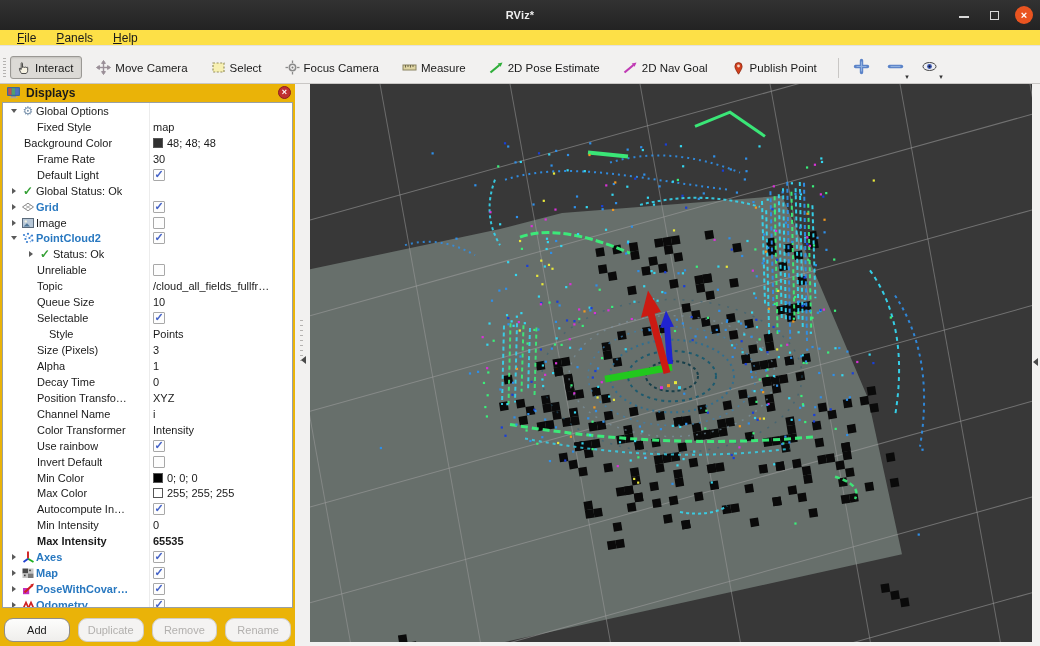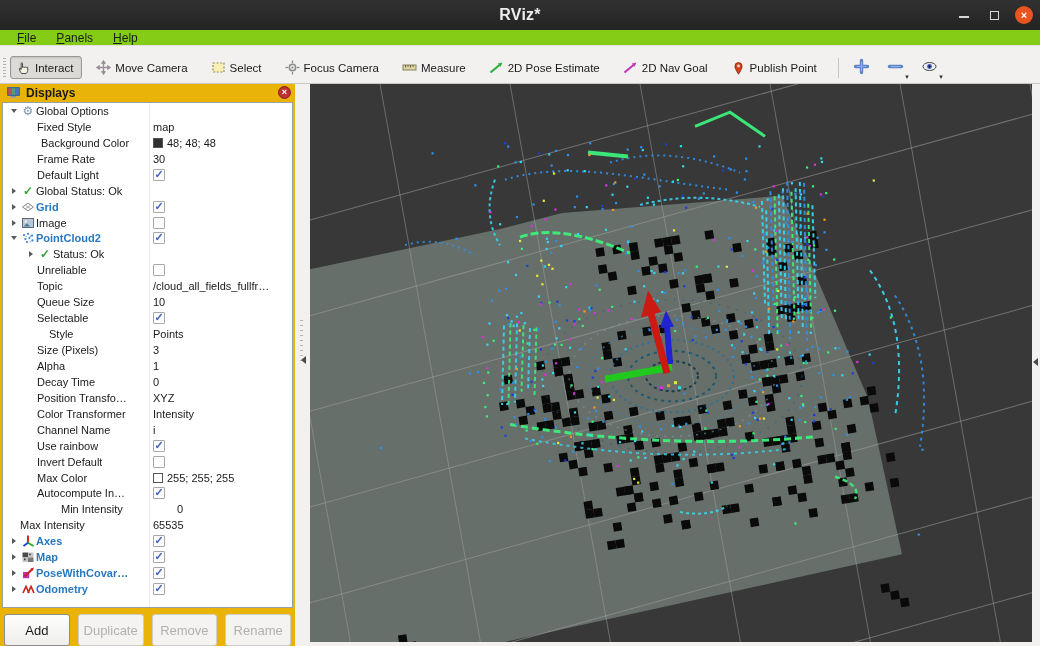--- a/index.html
+++ b/index.html
@@ -4,30 +4,30 @@
 <style>
   * { margin:0; padding:0; box-sizing:border-box; }
   html,body { width:1040px; height:646px; overflow:hidden; background:#f2f1f0;
     font-family:"Liberation Sans", sans-serif; font-size:11px; color:#1a1a1a; }
   .window { position:absolute; inset:0; }
 
   
   .titlebar { position:absolute; top:0; left:0; right:0; height:30px;
     background:linear-gradient(#323232,#232323); display:flex; align-items:center; }
   .title { position:absolute; left:0; right:0; text-align:center; color:#eeeeee;
-    font-size:16px; font-weight:bold; letter-spacing:.2px; }
+    font-size:11px; font-weight:bold; letter-spacing:.2px; }
   .winctrls { position:absolute; right:6px; top:0; height:30px; display:flex; align-items:center; gap:10px; }
   .wbtn { width:20px; height:20px; display:flex; align-items:center; justify-content:center; cursor:default; }
   .glyph-min { width:10px; border-bottom:2px solid #d8d8d8; height:6px; }
   .glyph-max { width:9px; height:9px; border:1.5px solid #d8d8d8; }
   .glyph-close { width:18px; height:18px; border-radius:50%; background:#e95420; color:#fff;
     font-size:11px; font-weight:bold; display:flex; align-items:center; justify-content:center; line-height:1; }
 
   
-  .menubar { position:absolute; top:30px; left:0; right:0; height:16px; background:#84cc16;
+  .menubar { position:absolute; top:30px; left:0; right:0; height:16px; background:#fde047;
     border-bottom:1px solid #e3e1df; display:flex; align-items:center; padding-left:8px; gap:2px; }
   .menu-item { padding:2px 9px; font-size:12px; }
   .menu-item u { text-decoration:underline; }
 
   
   .toolbar { position:absolute; top:52px; left:0; right:0; height:32px; background:#f2f1f0;
     border-bottom:1px solid #c9c7c5; display:flex; align-items:center; padding-left:2px; }
   .drag-handle { width:3px; height:20px; margin:0 4px 0 1px;
     background:repeating-linear-gradient(#b5b3b1 0 1px, transparent 1px 3px); }
   .tool { display:flex; align-items:center; gap:4px; padding:3px 8px 3px 5px; margin-right:8px;
@@ -60,21 +60,21 @@
   .tlabel.blue { color:#2878c0; font-weight:bold; }
   .tvalue { position:absolute; left:150px; display:flex; align-items:center; gap:4px; white-space:nowrap; }
   .cbox { width:12px; height:12px; background:#fdfdfd; border:1px solid #a8a8a8; border-radius:1px;
     display:flex; align-items:center; justify-content:center; }
   .cbox .chk { color:#4664c8; font-size:11px; font-weight:bold; line-height:1; margin-top:-1px; }
   .swatch { width:10px; height:10px; border:1px solid #555; }
   .gear-glyph { font-size:12px; color:#7a93ad; line-height:1; }
   .check-glyph { font-size:12px; color:#35a035; font-weight:bold; line-height:1; }
 
   .actions { height:32px; display:flex; align-items:center; padding:0 4px; gap:8px; }
-  .abtn { height:32px; flex:1; border:1px solid #8f8d8a; border-radius:3px; font-size:13px;
+  .abtn { height:24px; flex:1; border:1px solid #8f8d8a; border-radius:9px; font-size:11px;
     background:linear-gradient(#fdfdfc,#efeeec); display:flex; align-items:center; justify-content:center; }
   .abtn.disabled { color:#b2b0ae; border-color:#cfcdca; background:#f4f3f2; }
 
   
   .splitter { width:15px; background:#f2f1f0; position:relative; }
   .split-dots { position:absolute; left:5px; top:236px; width:3px; height:42px;
     background:repeating-linear-gradient(#b5b3b1 0 1px, transparent 1px 5px); }
   .split-arrow { position:absolute; left:6px; top:272px; width:0; height:0;
     border-top:4px solid transparent; border-bottom:4px solid transparent; border-right:5px solid #4a4a4a; }
   .right-strip { width:8px; background:#f2f1f0; position:relative; }
@@ -247,21 +247,21 @@
             </span>
             <span class="tlabel">Global Options</span>
           </div>
           <div class="trow" style="padding-left: 21px;">
             <span class="texp"></span>
             <span class="tlabel">Fixed Style</span>
             <span class="tvalue">
               <span>map</span>
             </span>
           </div>
-          <div class="trow" style="padding-left: 25px;">
+          <div class="trow" style="padding-left: 8px;">
             <span class="texp"></span>
             <span class="tlabel">Background Color</span>
             <span class="tvalue">
               <span class="swatch" style="background: rgb(48, 48, 48);"></span>
               <span>48; 48; 48</span>
             </span>
           </div>
           <div class="trow" style="padding-left: 21px;">
             <span class="texp"></span>
             <span class="tlabel">Frame Rate</span>
@@ -418,73 +418,81 @@
           </div>
           <div class="trow" style="padding-left: 21px;">
             <span class="texp"></span>
             <span class="tlabel">Position Transfo…</span>
             <span class="tvalue">
               <span>XYZ</span>
             </span>
           </div>
           <div class="trow" style="padding-left: 21px;">
             <span class="texp"></span>
+            <span class="tlabel">Channel Name</span>
+            <span class="tvalue">
+              <span>i</span>
+            </span>
+          </div>
+          <div class="trow" style="padding-left: 21px;">
+            <span class="texp"></span>
             <span class="tlabel">Color Transformer</span>
             <span class="tvalue">
               <span>Intensity</span>
-            </span>
-          </div>
-          <div class="trow" style="padding-left: 21px;">
-            <span class="texp"></span>
-            <span class="tlabel">Channel Name</span>
-            <span class="tvalue">
-              <span>i</span>
             </span>
           </div>
           <div class="trow" style="padding-left: 21px;">
             <span class="texp"></span>
             <span class="tlabel">Use rainbow</span>
             <span class="tvalue">
               <span class="cbox">
                 <span class="chk">✓</span>
               </span>
             </span>
           </div>
           <div class="trow" style="padding-left: 21px;">
             <span class="texp"></span>
             <span class="tlabel">Invert Default</span>
             <span class="tvalue">
               <span class="cbox"></span>
             </span>
           </div>
           <div class="trow" style="padding-left: 21px;">
             <span class="texp"></span>
+            <span class="tlabel">Min Color</span>
+            <span class="tvalue">
+              <span class="swatch" style="background: rgb(0, 0, 0);"></span>
+              <span>0; 0; 0</span>
+            </span>
+          </div>
+          <div class="trow" style="padding-left: 21px;">
+            <span class="texp"></span>
             <span class="tlabel">Max Color</span>
             <span class="tvalue">
               <span class="swatch" style="background: rgb(255, 255, 255);"></span>
               <span>255; 255; 255</span>
             </span>
           </div>
           <div class="trow" style="padding-left: 21px;">
             <span class="texp"></span>
             <span class="tlabel">Autocompute In…</span>
             <span class="tvalue">
               <span class="cbox">
                 <span class="chk">✓</span>
               </span>
             </span>
           </div>
-          <div class="trow" style="padding-left: 21px; margin-left: 24px;">
+          <div class="trow" style="padding-left: 21px;">
             <span class="texp"></span>
             <span class="tlabel">Min Intensity</span>
             <span class="tvalue">
               <span>0</span>
             </span>
           </div>
-          <div class="trow" style="padding-left: 4px;">
+          <div class="trow" style="padding-left: 21px; font-weight: bold;">
             <span class="texp"></span>
             <span class="tlabel">Max Intensity</span>
             <span class="tvalue">
               <span>65535</span>
             </span>
           </div>
           <div class="trow" style="padding-left: 4px;">
             <span class="texp">
               <span class="tri-r"></span>
             </span>

